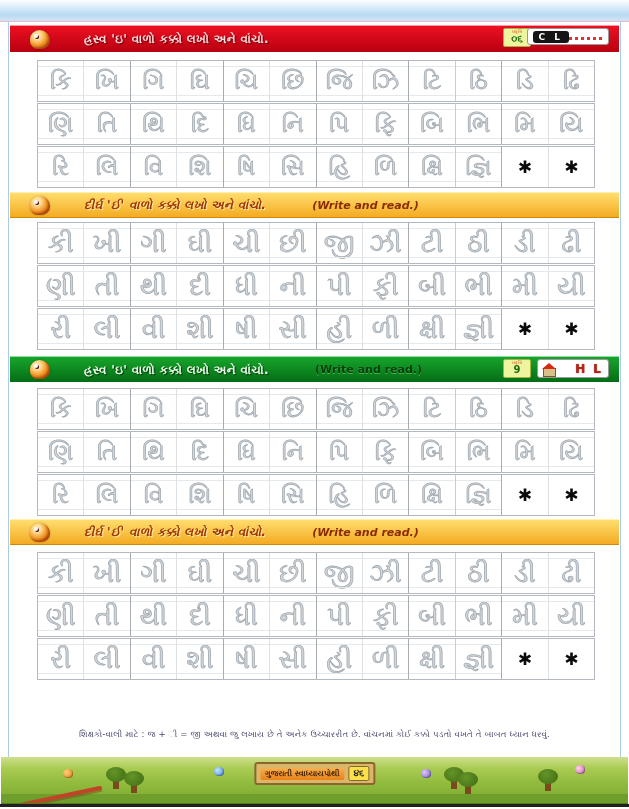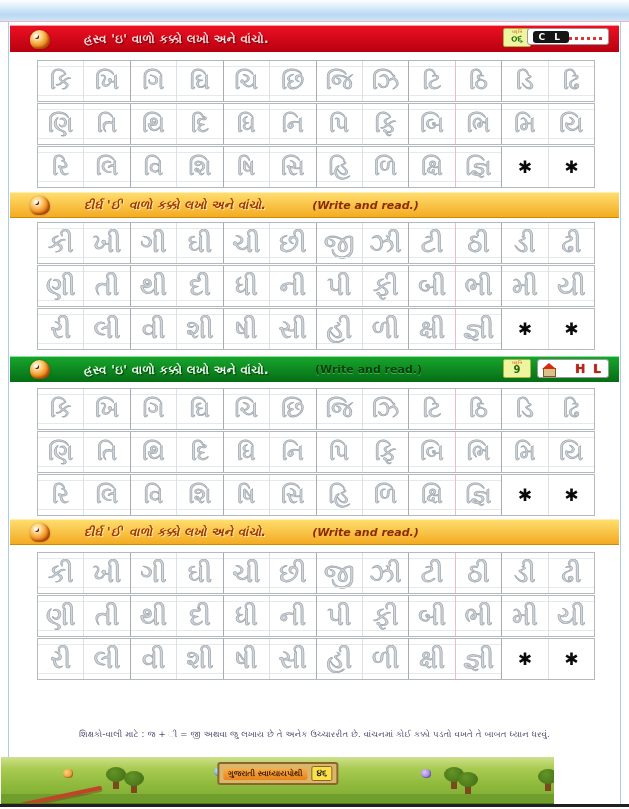--- a/index.html
+++ b/index.html
@@ -67,21 +67,21 @@
   .grid.large .trace-letter { font-size:26px; }
   .cell.star::before, .cell.star::after { background:transparent; }
   .cell.star .trace-letter { color:#0a0a0a; -webkit-text-stroke:0; font-size:17px !important; }
 
   
   .grid .trace-row .cell:nth-child(9) { border-right-color:#f0b9cf; }
 
   
   .note { position:absolute; top:729px; left:0; width:100%; text-align:center;
           font-size:8.5px; color:#45456b; letter-spacing:.2px; }
-  .land { position:absolute; top:757px; left:1px; width:553px; height:47px;
+  .land { position:absolute; top:757px; left:1px; width:627px; height:47px;
           background:linear-gradient(#cfe08d, #a9cb52 25%, #8fba3c 60%, #7aa832);
           border-bottom:1px solid #557a1e; overflow:hidden; }
   .land .dark-band { position:absolute; bottom:0; left:0; width:100%; height:9px; background:#6f9e2d; }
   .path { position:absolute; left:-8px; bottom:2px; width:110px; height:4px; background:#c04428;
           transform:rotate(-12deg); border-radius:2px; box-shadow:0 2px 0 rgba(120,40,10,.35); }
   .tree { position:absolute; width:6px; height:10px; background:#7a4a1e; }
   .tree::before { content:''; position:absolute; left:-7px; top:-12px; width:20px; height:15px; border-radius:50%;
                   background:radial-gradient(circle at 40% 35%, #639427, #3f6b14); }
   .blob { position:absolute; width:10px; height:9px; border-radius:55% 50% 45% 55%; box-shadow:inset -1px -1px 1px rgba(0,0,0,.3); }
   .blob.orange { background:radial-gradient(circle at 35% 35%, #ffd27a, #e07a14); }

